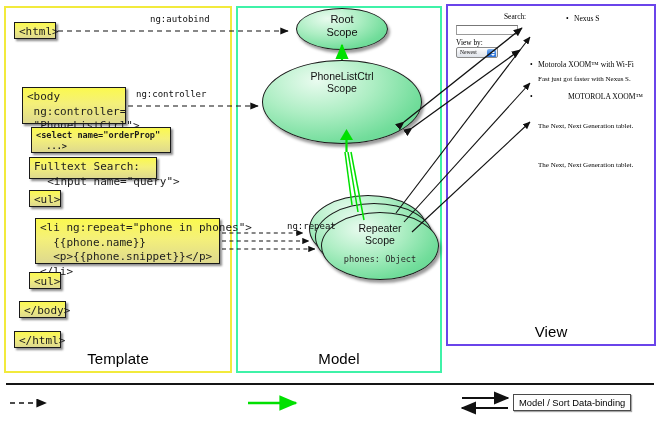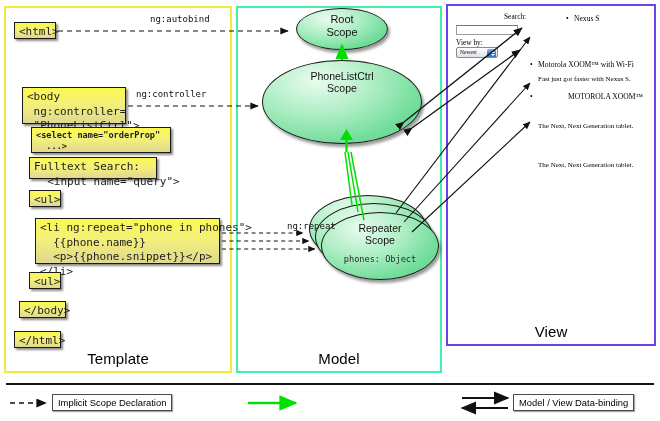--- a/index.html
+++ b/index.html
@@ -249,22 +249,21 @@
     <g>
       <line x1="404" y1="222" x2="530" y2="83" stroke="#111" stroke-width="1.1" marker-end="url(#ahBlack)"></line>
     </g>
     <g>
       <line x1="412" y1="232" x2="530" y2="122" stroke="#111" stroke-width="1.1" marker-end="url(#ahBlack)"></line>
     </g>
   </svg>
 
   <div id="legend-rule"></div>
 
-  <div class="legend-box" style="left:52px;top:394px;">Implicit Scope Declaration</div>
-  <div class="legend-box" style="left:513px;top:394px;">Model / View Data-binding</div>
+  <div class="legend-box" style="left:513px;top:394px;">Model / Sort Data-binding</div>
 
   <svg class="overlay" viewBox="0 0 660 421">
     <g>
       <line x1="10" y1="403" x2="46" y2="403" stroke="#111" stroke-width="1.5" stroke-dasharray="5,4" marker-end="url(#ahBlack)"></line>
     </g>
     <g>
       <line x1="248" y1="403" x2="296" y2="403" stroke="#00e000" stroke-width="2.6" marker-end="url(#ahGreen)"></line>
     </g>
     <g>
       <line x1="462" y1="398" x2="508" y2="398" stroke="#111" stroke-width="2.2" marker-end="url(#ahBlack)"></line>

